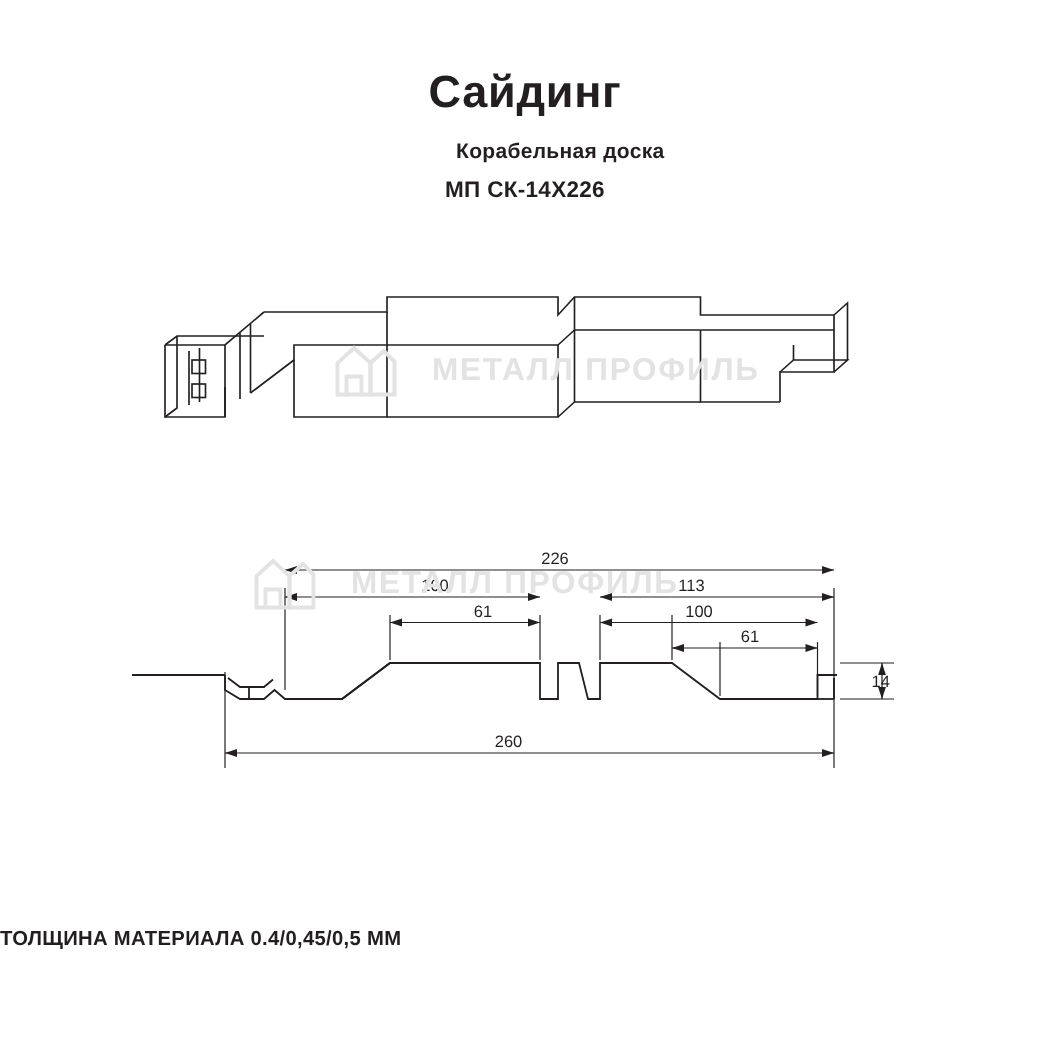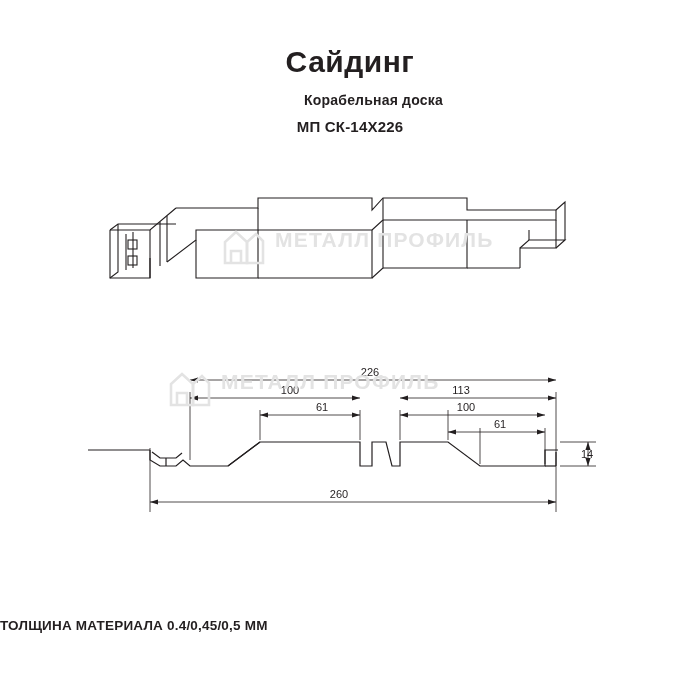--- a/index.html
+++ b/index.html
@@ -90,21 +90,21 @@
   .wm-1 { left: 222px; top: 228px; }
   .wm-2 { left: 168px; top: 370px; }
   .wm-text {
     font-size: 21px;
     font-weight: bold;
     color: #e3e3e3;
     letter-spacing: 1.2px;
     white-space: nowrap;
     font-family: "Liberation Sans", sans-serif;
   }
-  .wm-row { display: flex; gap: 9px; }
+  .wm-row { display: flex; align-items: center; gap: 22px; }
   .wm-mark { flex: 0 0 auto; }
 </style>
 </head>
 <body>
 
 <div class="page">
 
   <div class="header">
     <div class="title">Сайдинг</div>
     <div class="subtitle">Корабельная доска</div>

